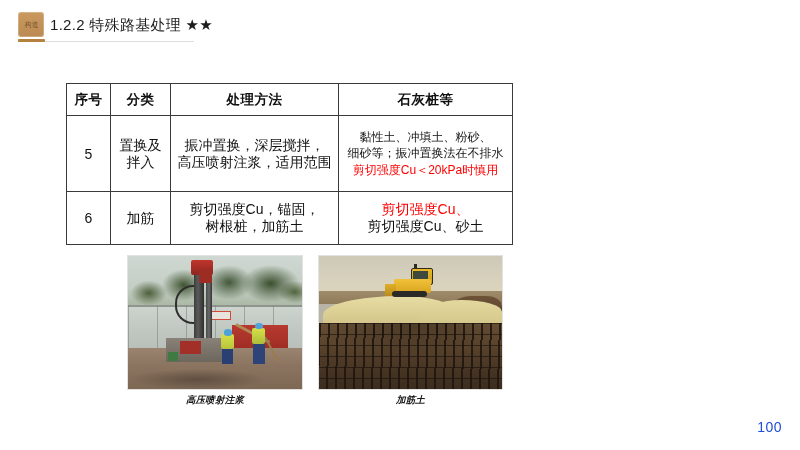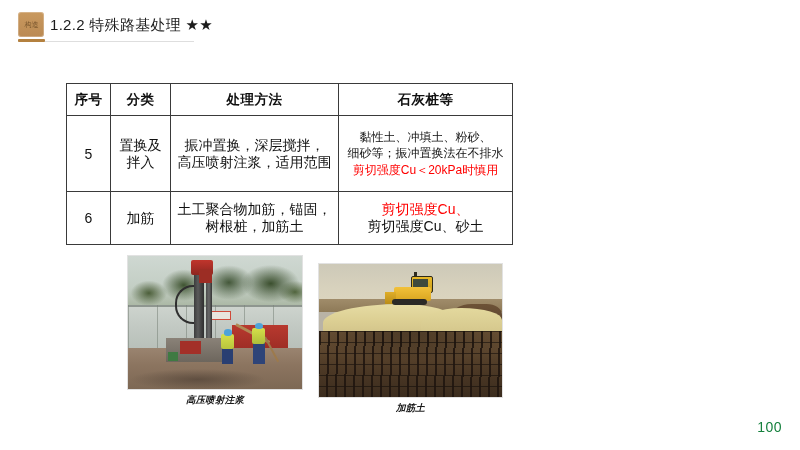--- a/index.html
+++ b/index.html
@@ -129,21 +129,21 @@
     position: absolute;
     left: 0;
     top: 255px;
     width: 715px;
     height: 150px;
   }
   .figure {
     position: absolute;
   }
   .figure.left  { left: 127px; top: 0; }
-  .figure.right { left: 318px; top: 8px; }
+  .figure.right { left: 318px; top: 0; }
 
   .photo {
     position: relative;
     overflow: hidden;
     border: 1px solid #e2e2e2;
     background: #b9b3a6;
   }
   .photo.left-photo  { width: 174px; height: 133px; }
   .photo.right-photo { width: 183px; height: 133px; }
 
@@ -340,21 +340,21 @@
     position: absolute; left: 52%; top: 6%; width: 1.6%; height: 5%;
     background: #2d2a20;
   }
 
   
   .page-number {
     position: absolute;
     right: 18px;
     bottom: 15px;
     font-size: 14px;
-    color: #15803d;
+    color: #1d4ed8;
     letter-spacing: 0.5px;
     margin-top: 45px;
   }
 </style>
 </head>
 <body>
 
 <div class="header">
   <div class="header-badge">
     <span class="header-badge-text">构造</span>
@@ -396,21 +396,21 @@
           <div>细砂等；振冲置换法在不排水</div>
           <div class="red mono-num">剪切强度Cu＜20kPa时慎用</div>
         </td>
       </tr>
       <tr class="row-6">
         <td class="cell-no">6</td>
         <td class="cell-text">
           <div>加筋</div>
         </td>
         <td class="cell-text">
-          <div>土工聚合物加筋，锚固，</div>
+          <div>剪切强度Cu，锚固，</div>
           <div>树根桩，加筋土</div>
         </td>
         <td class="cell-text">
           <div class="red">剪切强度Cu、</div>
           <div>剪切强度Cu、砂土</div>
         </td>
       </tr>
     </tbody>
   </table>
 </div>

